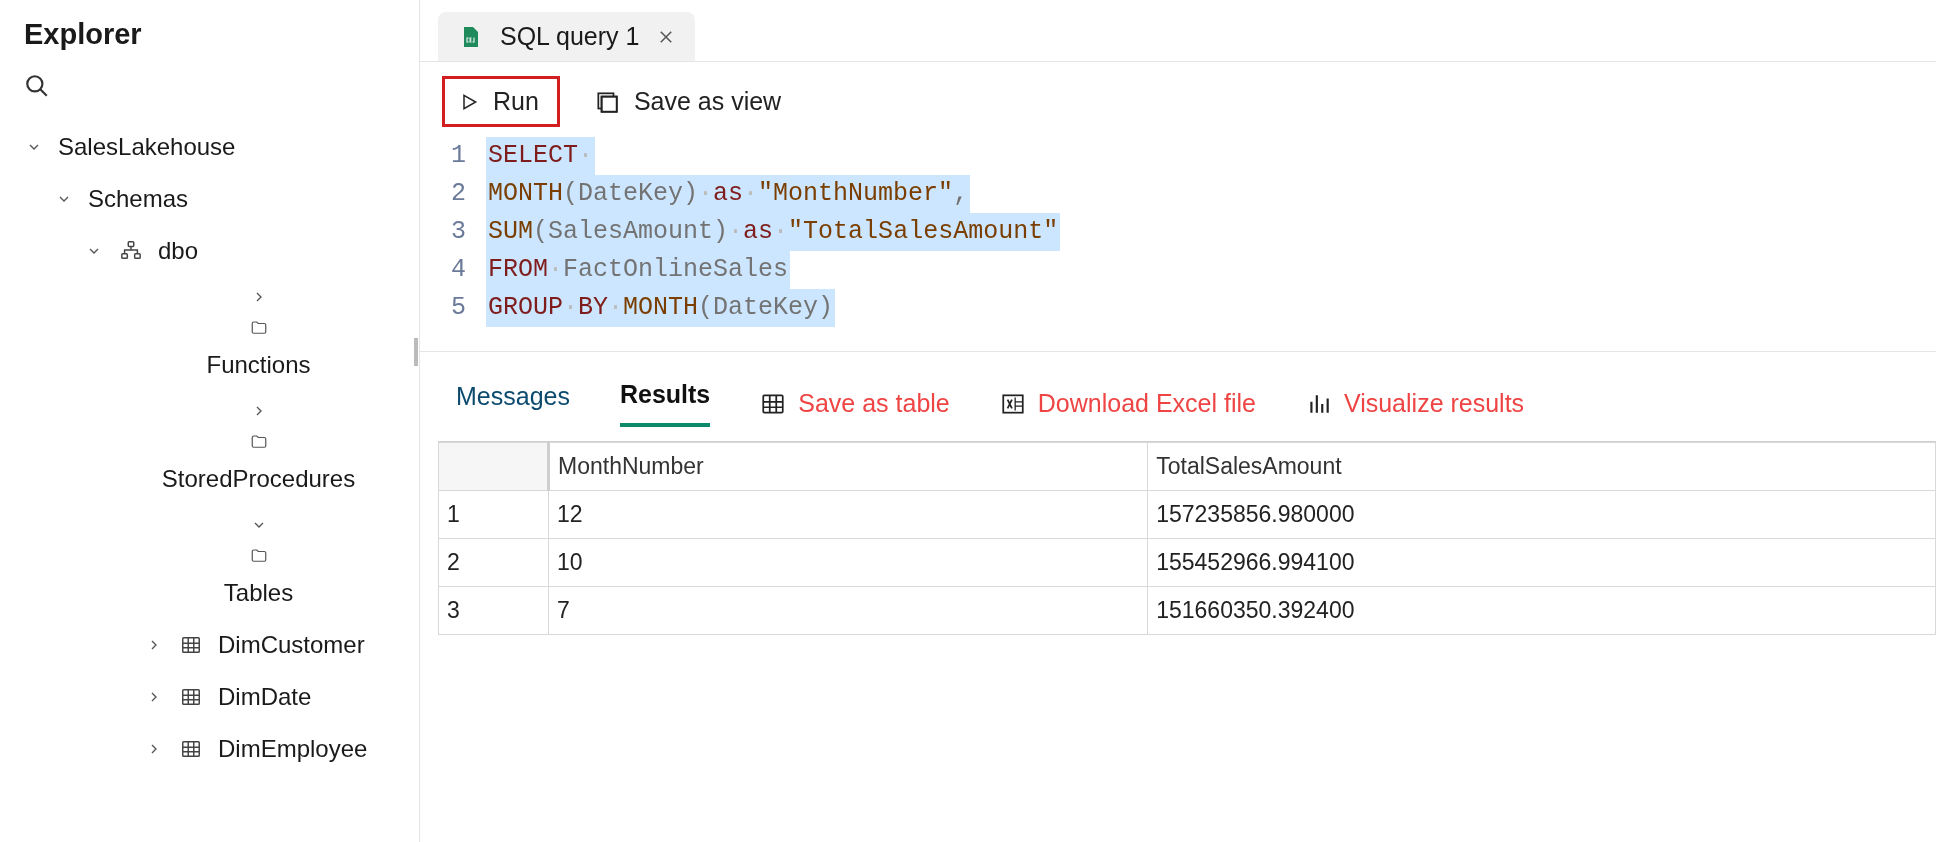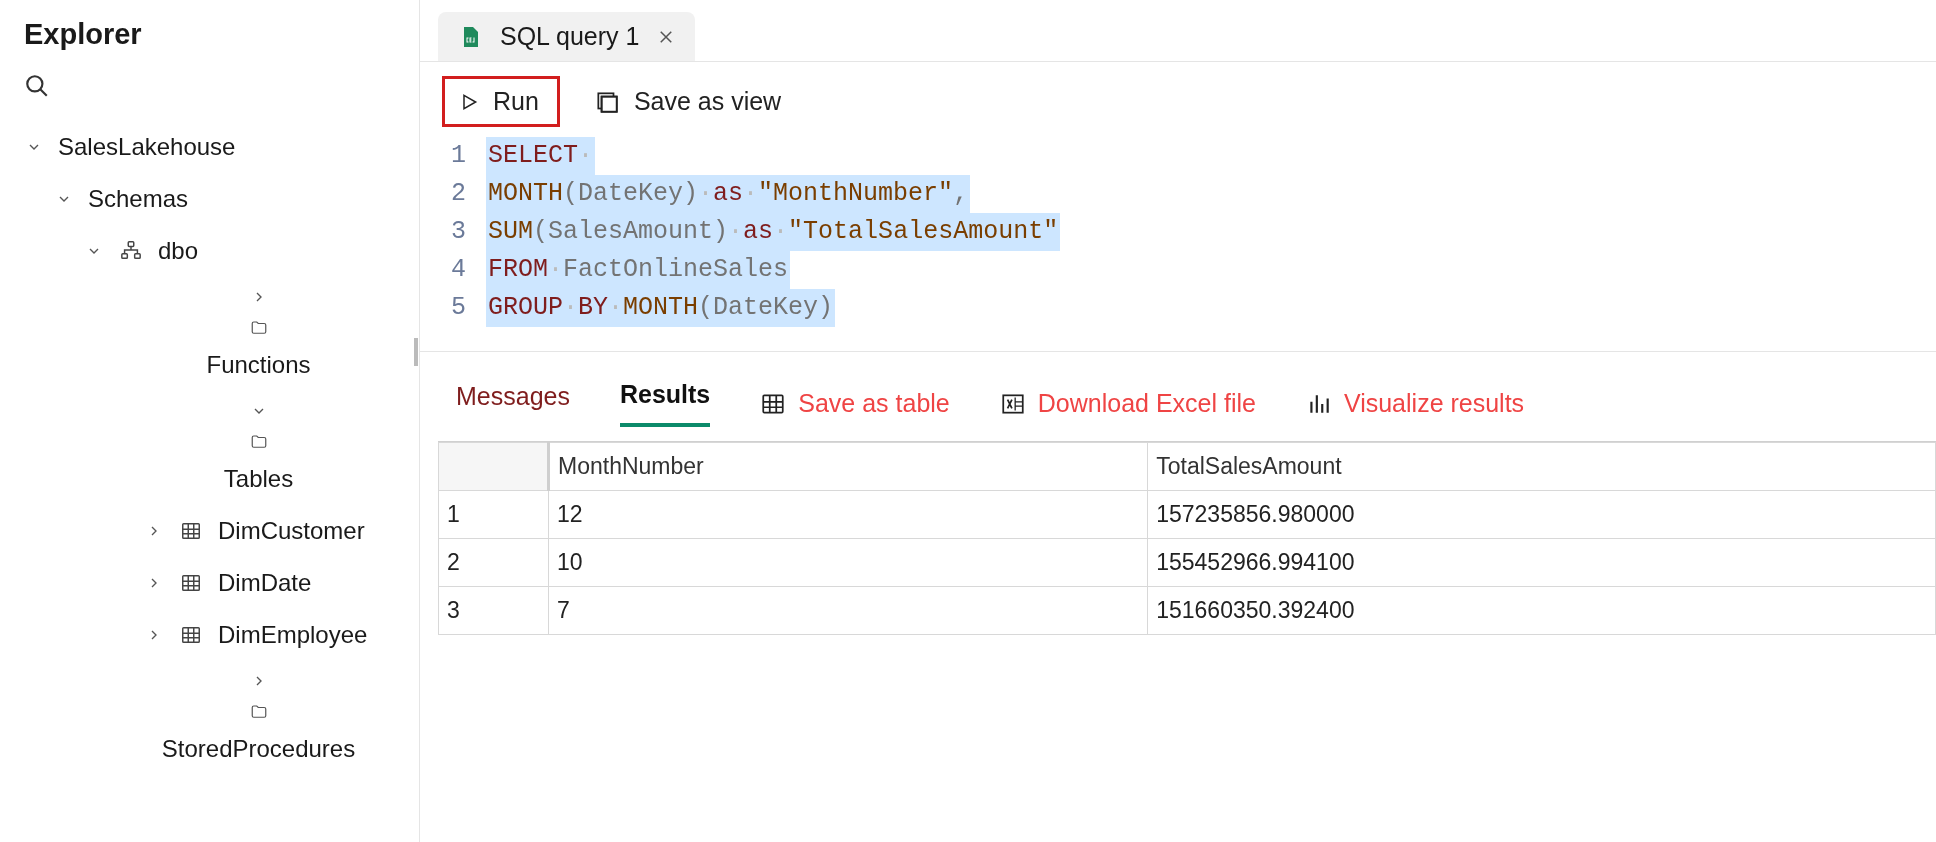--- a/index.html
+++ b/index.html
@@ -94,21 +94,21 @@
     .fn { color: #7a3e00; }
     .punc { color: #737373; }
     .grey { color:#bbb; }
     .split { border-top: 1px solid #e5e5e5; margin-top: 14px; position: relative; }
     .split-handle { position:absolute; left:-6px; top:-14px; width:4px; height:28px; background:#bbb; }
     .results-toolbar {
       display:flex; align-items:center; gap: 50px;
       padding: 28px 36px 14px 36px;
       font-size: 25px; color:#333;
     }
-    .rt-tab { padding-bottom: 14px; cursor:pointer; color:#7f1d1d; }
+    .rt-tab { padding-bottom: 14px; cursor:pointer; color:#0c4a6e; }
     .rt-tab.active { color:#111; font-weight:600; border-bottom: 4px solid #0c8a6a; }
     .rt-tool { display:inline-flex; align-items:center; gap:12px; cursor:pointer; color:#ef4444; }
     .grid { margin: 0 0 0 18px; border-top:1px solid #d0d0d0; }
     .grid table { border-collapse: collapse; width: 100%; font-size: 23px; color:#222; }
     .grid th, .grid td { border: 1px solid #d8d8d8; padding: 10px 8px; text-align: left; font-weight: 400; }
     .grid th { color:#333; }
     .grid .rownum-col { width: 110px; background:#f6f6f6; }
     .grid thead th { background:#fff; }
     .grid thead th.rownum-col { background:#f6f6f6; border-right: 3px solid #cfcfcf; }
     .grid td.rownum { background:#fff; }
@@ -181,20 +181,35 @@
                               <path d="M3 6a2 2 0 0 1 2-2h4l2 2h8a2 2 0 0 1 2 2v9a2 2 0 0 1-2 2H5a2 2 0 0 1-2-2z"></path>
                             </svg>
                           </span>
                         <span>Functions</span>
                       </div>
                     </li>
                     <li>
                       <div class="tree-row lvl3">
                         <span class="chev">
                             <svg width="16" height="16" viewBox="0 0 24 24" fill="none" stroke="#555" stroke-width="2">
+                              <path d="M9 6l6 6-6 6"></path>
+                            </svg>
+                          </span>
+                        <span class="ic">
+                            <svg width="22" height="18" viewBox="0 0 24 24" fill="none" stroke="#555" stroke-width="1.6">
+                              <path d="M3 6a2 2 0 0 1 2-2h4l2 2h8a2 2 0 0 1 2 2v9a2 2 0 0 1-2 2H5a2 2 0 0 1-2-2z"></path>
+                            </svg>
+                          </span>
+                        <span>StoredProcedures</span>
+                      </div>
+                    </li>
+                    <li>
+                      <div class="tree-row lvl3">
+                        <span class="chev">
+                            <svg width="16" height="16" viewBox="0 0 24 24" fill="none" stroke="#555" stroke-width="2">
                               <path d="M6 9l6 6 6-6"></path>
                             </svg>
                           </span>
                         <span class="ic">
                             <svg width="22" height="18" viewBox="0 0 24 24" fill="none" stroke="#555" stroke-width="1.6">
                               <path d="M3 6a2 2 0 0 1 2-2h4l2 2h8a2 2 0 0 1 2 2v9a2 2 0 0 1-2 2H5a2 2 0 0 1-2-2z"></path>
                             </svg>
                           </span>
                         <span>Tables</span>
                       </div>
@@ -241,35 +256,20 @@
                             <span class="ic">
                                 <svg width="22" height="22" viewBox="0 0 24 24" fill="none" stroke="#444" stroke-width="1.6">
                                   <rect x="3" y="4" width="18" height="16" rx="1"></rect>
                                   <path d="M3 10h18M3 15h18M9 4v16M15 4v16"></path>
                                 </svg>
                               </span>
                             <span>DimEmployee</span>
                           </div>
                         </li>
                       </ul>
-                    </li>
-                    <li>
-                      <div class="tree-row lvl3">
-                        <span class="chev">
-                            <svg width="16" height="16" viewBox="0 0 24 24" fill="none" stroke="#555" stroke-width="2">
-                              <path d="M9 6l6 6-6 6"></path>
-                            </svg>
-                          </span>
-                        <span class="ic">
-                            <svg width="22" height="18" viewBox="0 0 24 24" fill="none" stroke="#555" stroke-width="1.6">
-                              <path d="M3 6a2 2 0 0 1 2-2h4l2 2h8a2 2 0 0 1 2 2v9a2 2 0 0 1-2 2H5a2 2 0 0 1-2-2z"></path>
-                            </svg>
-                          </span>
-                        <span>StoredProcedures</span>
-                      </div>
                     </li>
                   </ul>
                 </li>
               </ul>
             </li>
           </ul>
         </li>
       </ul>
     </nav>
   </aside>

